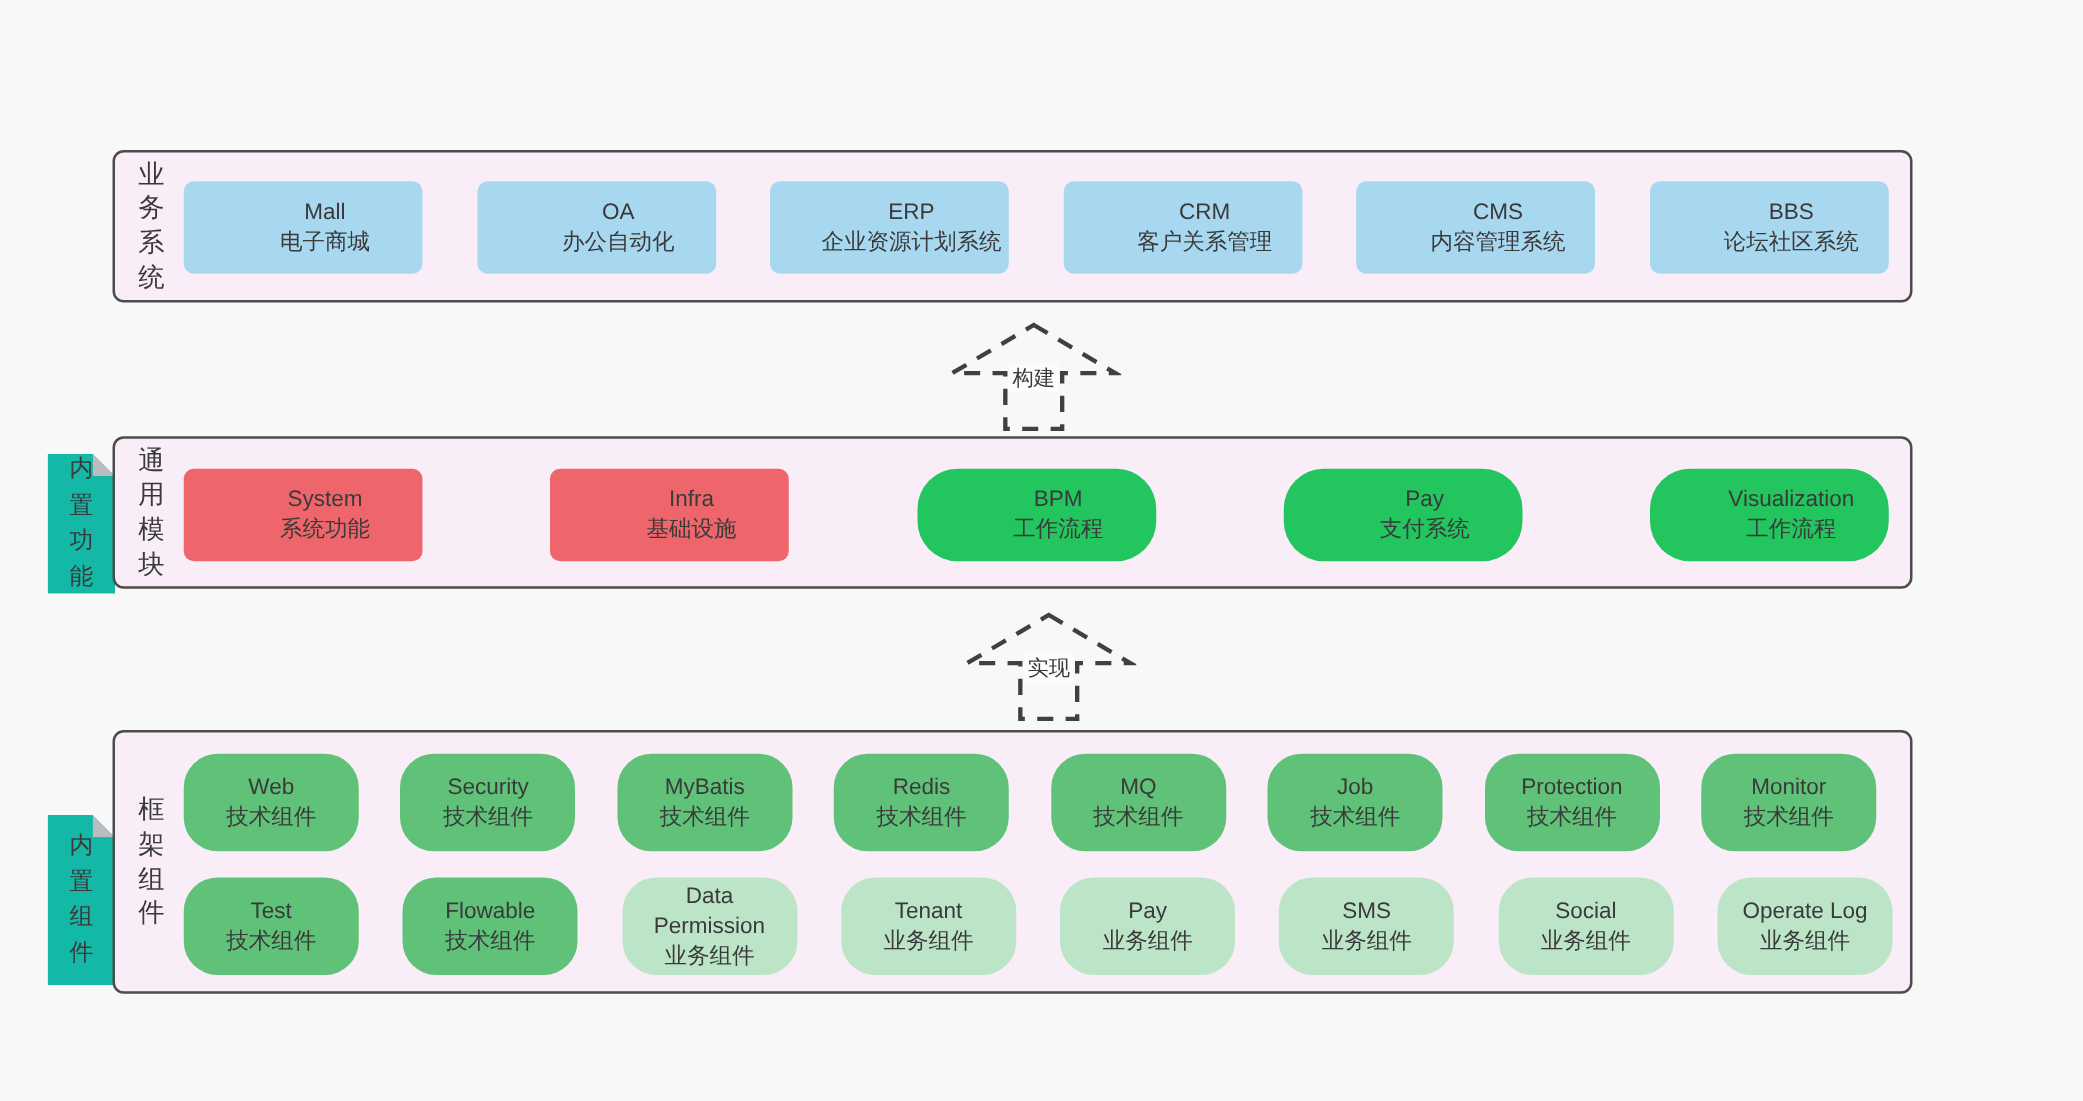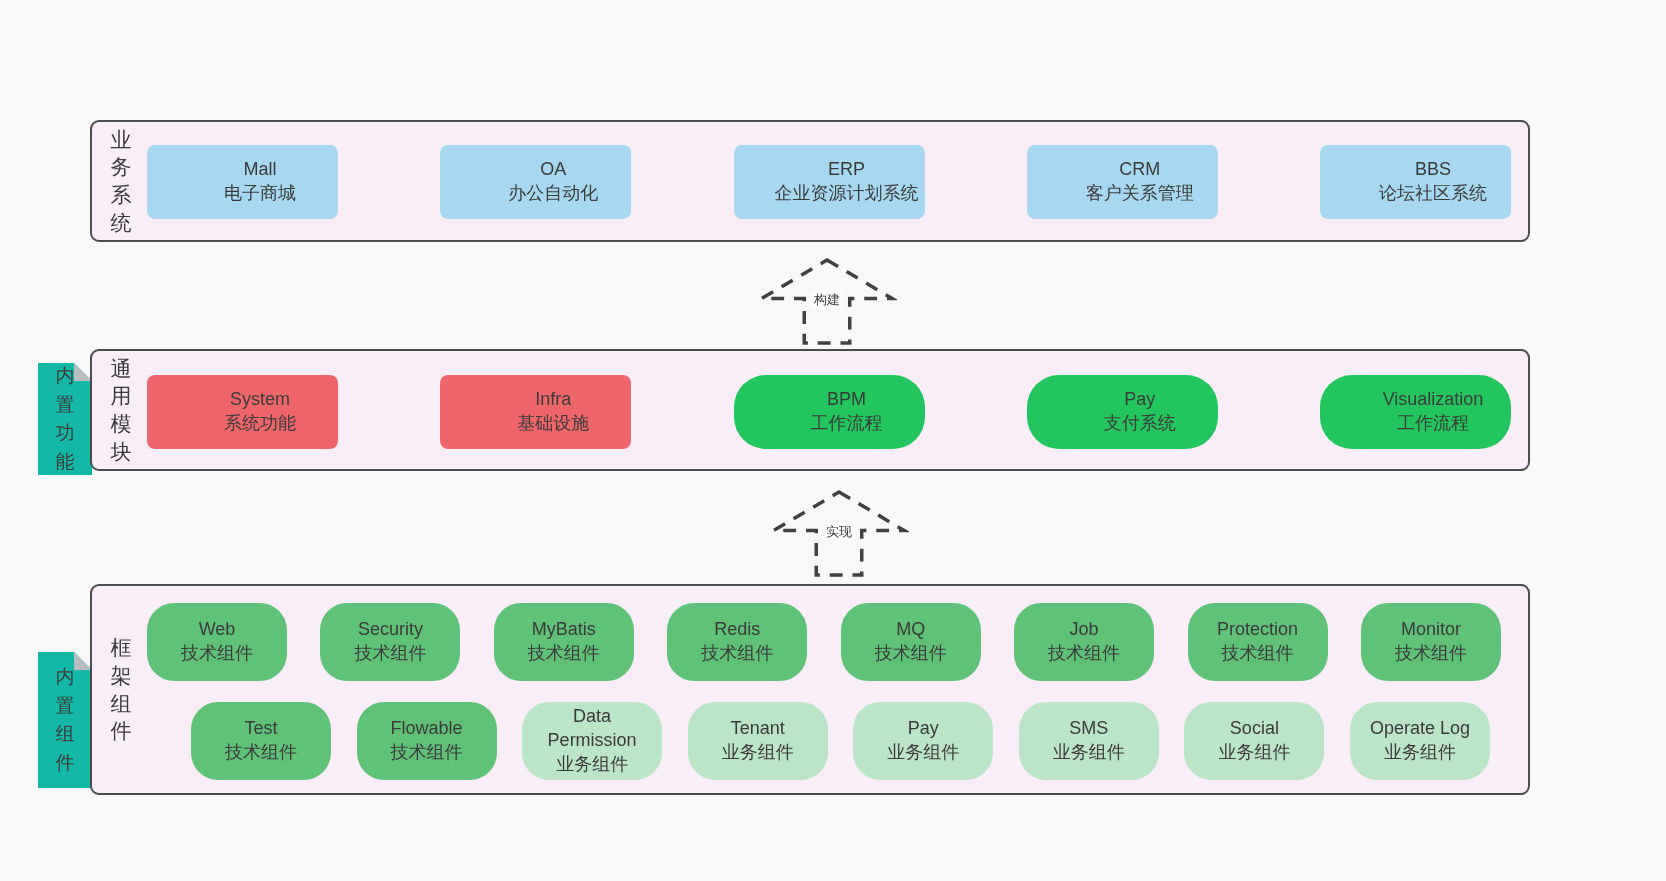--- a/index.html
+++ b/index.html
@@ -47,21 +47,21 @@
     position:absolute;top:0;right:0;width:18px;height:18px;
     background:#b9bdc1;
     clip-path:polygon(0 0,100% 100%,0 100%);
   }
   .arrow{
     position:absolute;width:140px;height:89px;z-index:2;
   }
   .arrow svg{position:absolute;left:0;top:0;}
   .arrow-label{
     position:absolute;left:50%;top:34px;transform:translateX(-50%);
-    background:#fcfcfc;padding:0 3px;font-size:13px;white-space:nowrap;
+    background:#fcfcfc;padding:0 3px;font-size:17px;white-space:nowrap;
   }
 </style>
 </head>
 <body>
 
 <div>
 
   <section class="container" style="top:120px;height:122px;">
     <div class="v-label">
       <span class="v-text">业务系统</span>
@@ -75,20 +75,24 @@
         <div>OA</div>
         <div>办公自动化</div>
       </div>
       <div class="box w-lg blue">
         <div>ERP</div>
         <div>企业资源计划系统</div>
       </div>
       <div class="box w-lg blue">
         <div>CRM</div>
         <div>客户关系管理</div>
+      </div>
+      <div class="box w-lg blue">
+        <div>CMS</div>
+        <div>内容管理系统</div>
       </div>
       <div class="box w-lg blue">
         <div>BBS</div>
         <div>论坛社区系统</div>
       </div>
     </div>
   </section>
 
   <div class="arrow" style="left:757px;top:257px;">
     <svg width="140" height="89" viewBox="0 0 140 90">
@@ -171,21 +175,21 @@
       </div>
       <div class="box w-sm green-dark">
         <div>Protection</div>
         <div>技术组件</div>
       </div>
       <div class="box w-sm green-dark">
         <div>Monitor</div>
         <div>技术组件</div>
       </div>
     </div>
-    <div class="row" style="top:116px;height:78px;right:38px;margin-left:44px;">
+    <div class="row" style="top:116px;height:78px;right:14px;">
       <div class="box w-sm green-dark">
         <div>Test</div>
         <div>技术组件</div>
       </div>
       <div class="box w-sm green-dark">
         <div>Flowable</div>
         <div>技术组件</div>
       </div>
       <div class="box w-sm green-light">
         <div>Data Permission</div>

